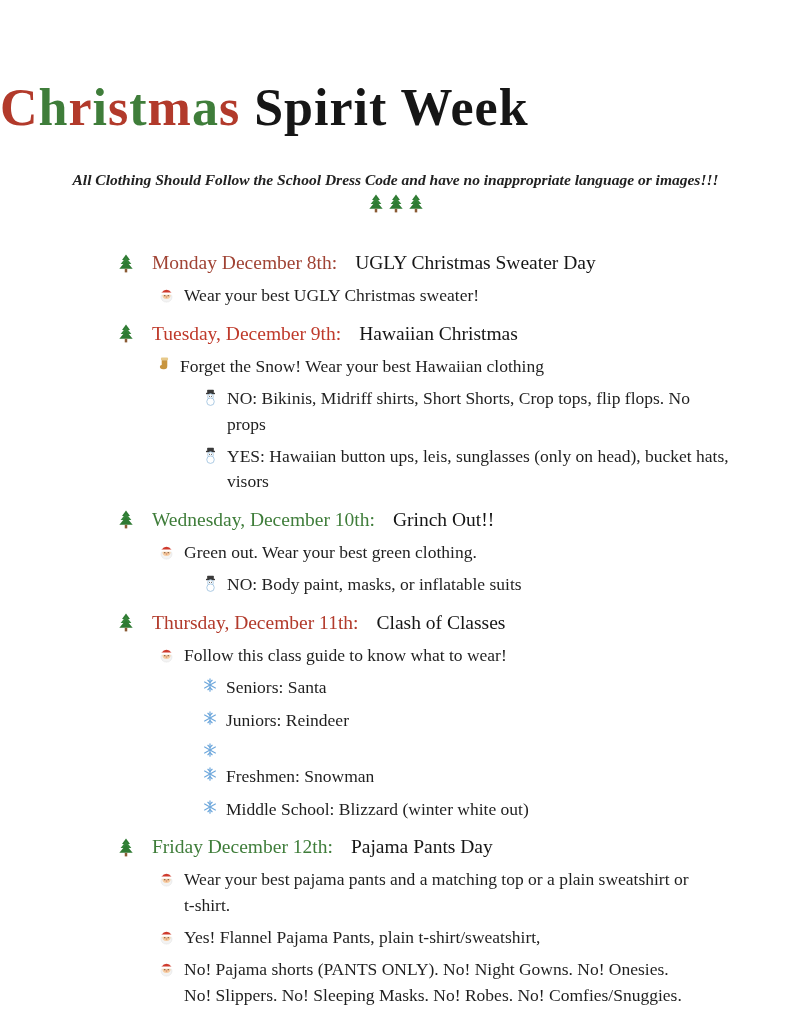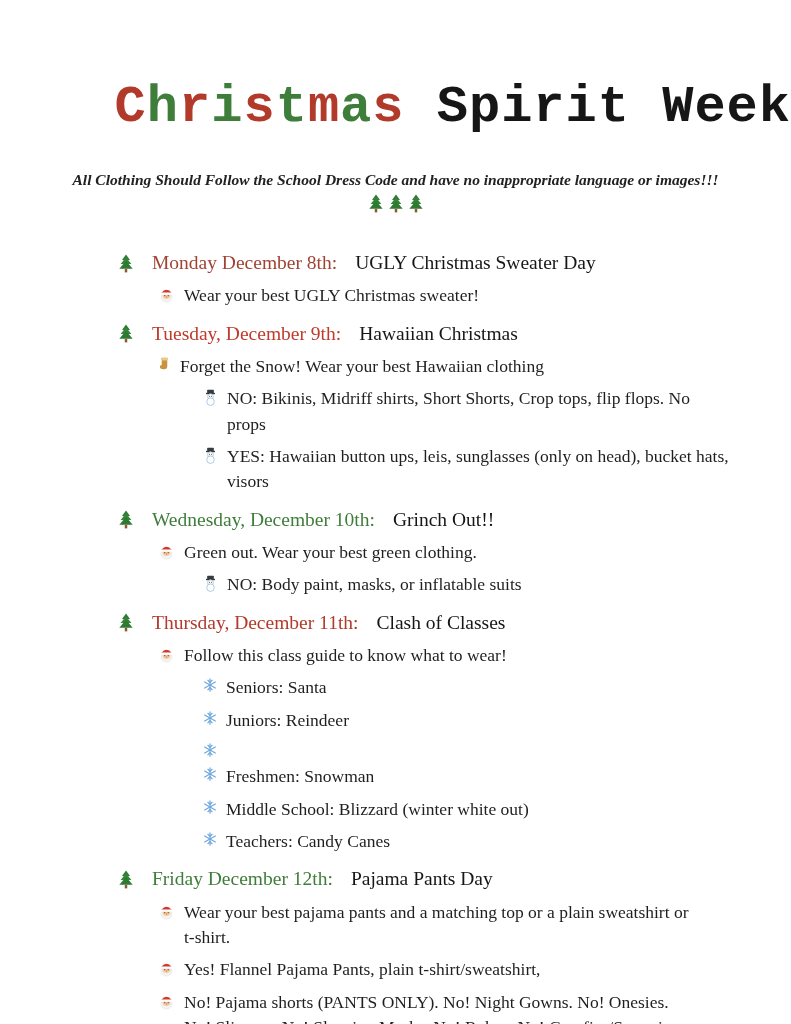--- a/index.html
+++ b/index.html
@@ -11,26 +11,25 @@
     width: 791px;
     min-height: 1024px;
     margin: 0 auto;
     background: #ffffff;
     box-sizing: border-box;
     font-family: "Liberation Serif", "DejaVu Serif", serif;
     color: #1f1f1f;
     padding-top: 44px;
   }
   .title {
-    text-align: right;
+    text-align: left;
     font-size: 52px;
     font-weight: 600;
     letter-spacing: 1px;
     line-height: 1.1;
-    font-family: Liberation Mono, monospace;
   }
   .subtitle {
     text-align: center;
     font-style: italic;
     font-weight: 700;
     font-size: 15.5px;
     margin-top: 22px;
     color: #222222;
   }
   .trees-row {
@@ -323,36 +322,20 @@
                 <line x1="1.9" y1="11.5" x2="14.1" y2="4.5"></line>
                 <line x1="5.6" y1="2.6" x2="8" y2="5"></line>
                 <line x1="10.4" y1="2.6" x2="8" y2="5"></line>
                 <line x1="5.6" y1="13.4" x2="8" y2="11"></line>
                 <line x1="10.4" y1="13.4" x2="8" y2="11"></line>
               </g>
             </svg>
           </span>
           <span class="item-text">Middle School: Blizzard (winter white out)</span>
         </div>
-        <div class="item level3">
-          <span class="icon">
-            <svg width="14" height="14" viewBox="0 0 16 16">
-              <g stroke="#6fa8dc" stroke-width="1.4" stroke-linecap="round" fill="none">
-                <line x1="8" y1="1" x2="8" y2="15"></line>
-                <line x1="1.9" y1="4.5" x2="14.1" y2="11.5"></line>
-                <line x1="1.9" y1="11.5" x2="14.1" y2="4.5"></line>
-                <line x1="5.6" y1="2.6" x2="8" y2="5"></line>
-                <line x1="10.4" y1="2.6" x2="8" y2="5"></line>
-                <line x1="5.6" y1="13.4" x2="8" y2="11"></line>
-                <line x1="10.4" y1="13.4" x2="8" y2="11"></line>
-              </g>
-            </svg>
-          </span>
-          <span class="item-text">Teachers: Candy Canes</span>
-        </div>
       </div>
       <div class="day">
         <div class="day-heading">
           <span class="icon">
             <svg width="16" height="19" viewBox="0 0 18 21">
               <polygon points="9,0.5 4.5,6.5 13.5,6.5" fill="#2f7a33"></polygon>
               <polygon points="9,3.5 3,11 15,11" fill="#35853a"></polygon>
               <polygon points="9,7.5 1.5,16.5 16.5,16.5" fill="#2f7a33"></polygon>
               <rect x="7.6" y="16.5" width="2.8" height="4" fill="#8a5a33"></rect>
             </svg>

